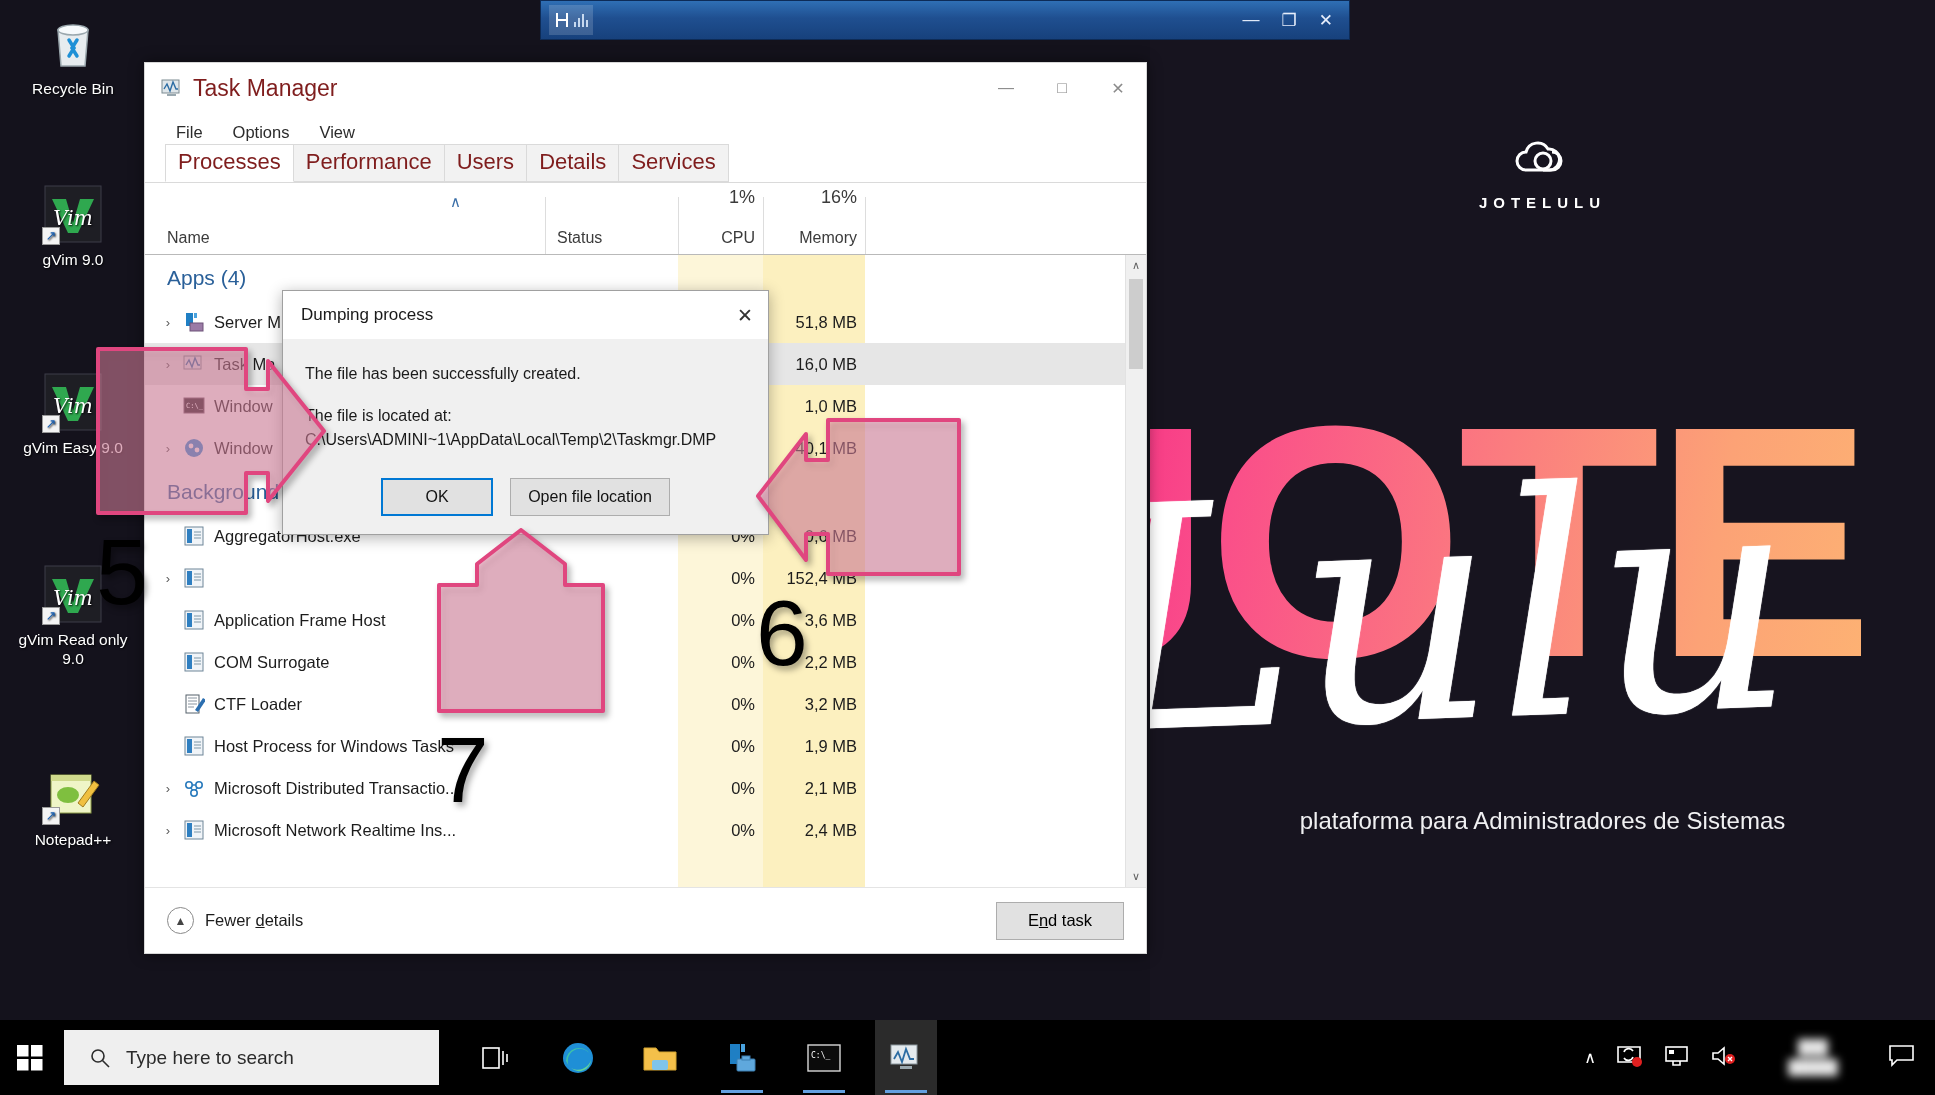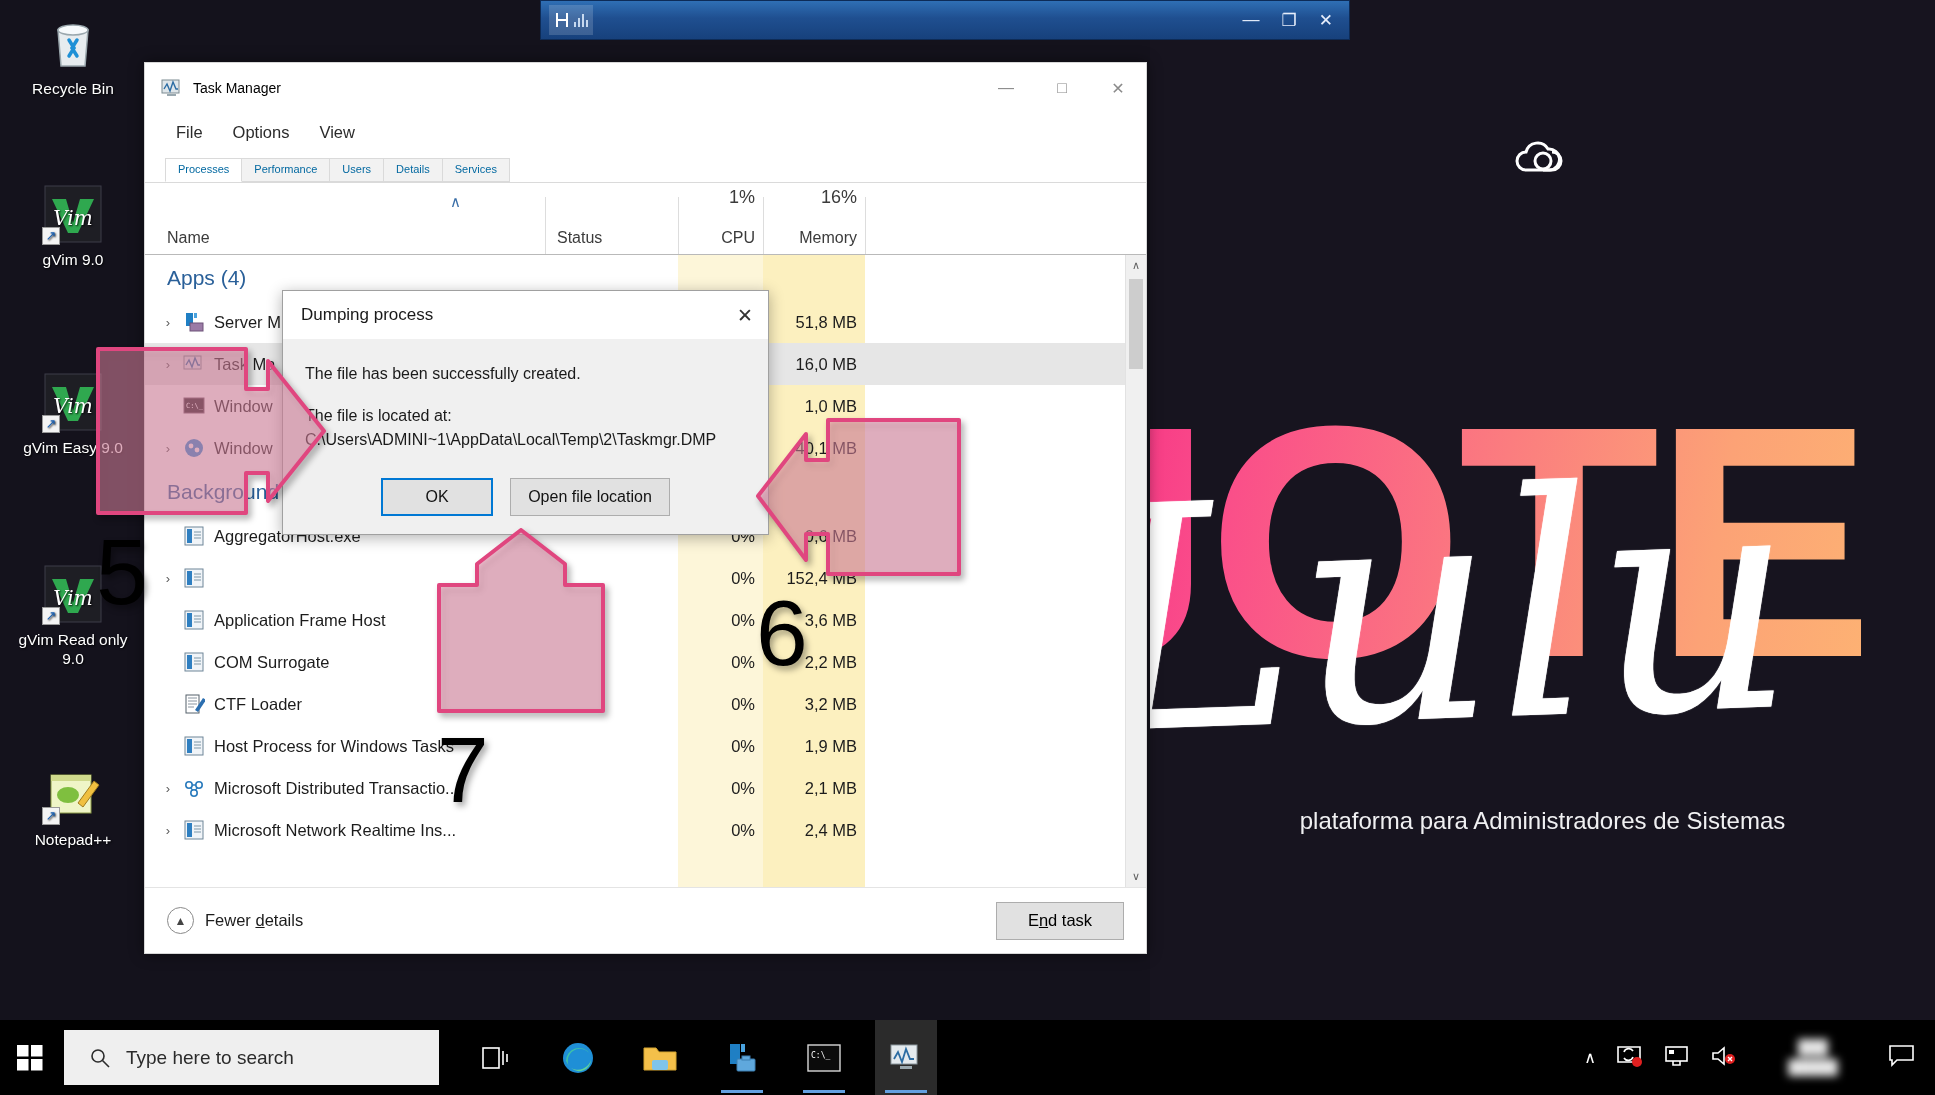--- a/index.html
+++ b/index.html
@@ -99,38 +99,38 @@
     background:#ffffff;
     border:1px solid #d7d7d7;
     box-shadow: 0 0 14px rgba(0,0,0,.45);
     display:flex; flex-direction:column;
   }
   #tm-titlebar {
     height:50px; display:flex; align-items:center;
     background:#ffffff;
   }
   #tm-titlebar .tm-ico { width:22px; height:22px; margin:0 10px 0 16px; }
-  #tm-title { font-size:14px; color:#000000; }
+  #tm-title { font-size:23px; color:#7f1d1d; }
   #tm-winbtns { margin-left:auto; display:flex; height:50px; }
   #tm-winbtns div {
     width:56px; height:100%;
     display:flex; align-items:center; justify-content:center;
     color:#8b8b8b; font-size:16px;
   }
   #tm-menubar { height:38px; display:flex; align-items:center; padding-left:20px; gap:8px; }
   #tm-menubar span {
     font-size:16.5px; color:#2b2b2b; padding:4px 11px;
   }
   #tm-tabs {
     display:flex; align-items:flex-end; height:32px;
     padding-left:20px; border-bottom:1px solid #dadada;
     background:#ffffff;
   }
   #tm-tabs .tab {
-    font-size:11px; color:#0369a1;
+    font-size:22px; color:#7f1d1d;
     padding:4px 12px 6px;
     border:1px solid transparent;
     background:#f2f2f2;
     border-color:#dadada;
     margin-right:-1px;
   }
   #tm-tabs .tab.active {
     background:#ffffff;
     border-bottom-color:#ffffff;
     position:relative; z-index:2;
@@ -286,20 +286,21 @@
 
   <div class="wall-right">
     <div class="wall-jote">JOTE</div>
     <div class="wall-lulu">Lulu</div>
     <div class="wall-logo">
       <svg width="74" height="40" viewBox="0 0 74 40">
         <path d="M20 30 a9 9 0 0 1 0-18 a12 12 0 0 1 22 -3 a8 8 0 0 1 2 21 z" fill="none" stroke="#ffffff" stroke-width="3"></path>
         <circle cx="37" cy="21" r="8" fill="none" stroke="#ffffff" stroke-width="3"></circle>
         <path d="M46 12 a9 9 0 0 1 9 9 a9 9 0 0 1 -9 9 h-9" fill="none" stroke="#ffffff" stroke-width="3"></path>
       </svg>
+      <div class="wall-logo-text">JOTELULU</div>
     </div>
     <div class="wall-tag">plataforma para Administradores de Sistemas</div>
   </div>
 
   <div class="dicon" style="left:14px; top:14px;">
     <div class="glyph">
       <svg width="58" height="58" viewBox="0 0 58 58">
         <path d="M14 16 L44 16 L41 52 L17 52 Z" fill="#e7ecef" stroke="#9aa7ad" stroke-width="1.5"></path>
         <ellipse cx="29" cy="16" rx="15" ry="5" fill="#f7fafc" stroke="#9aa7ad" stroke-width="1.5"></ellipse>
         <path d="M25 26 l5 8 l-5 8 M33 42 l-5 -8 l5 -8" fill="none" stroke="#1e90d6" stroke-width="3.5" stroke-linecap="round"></path>

